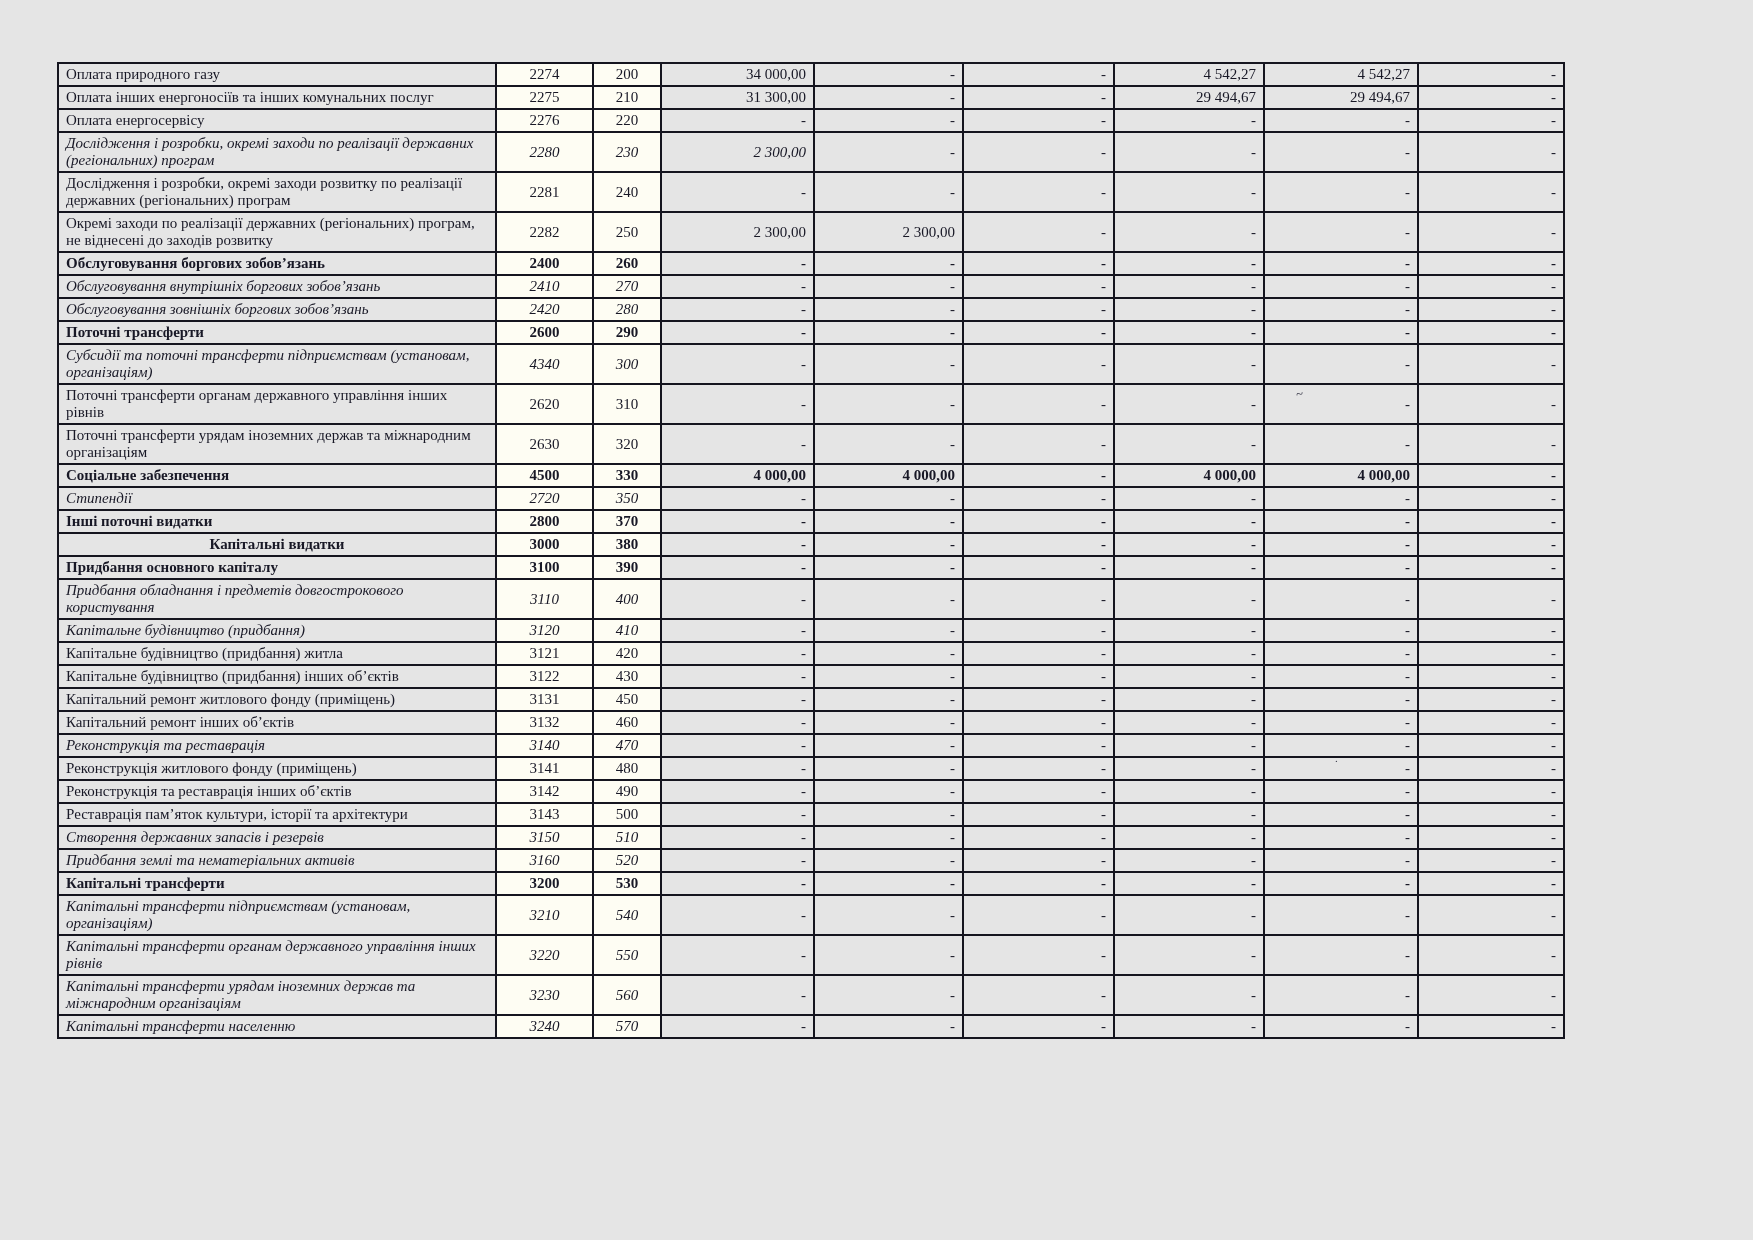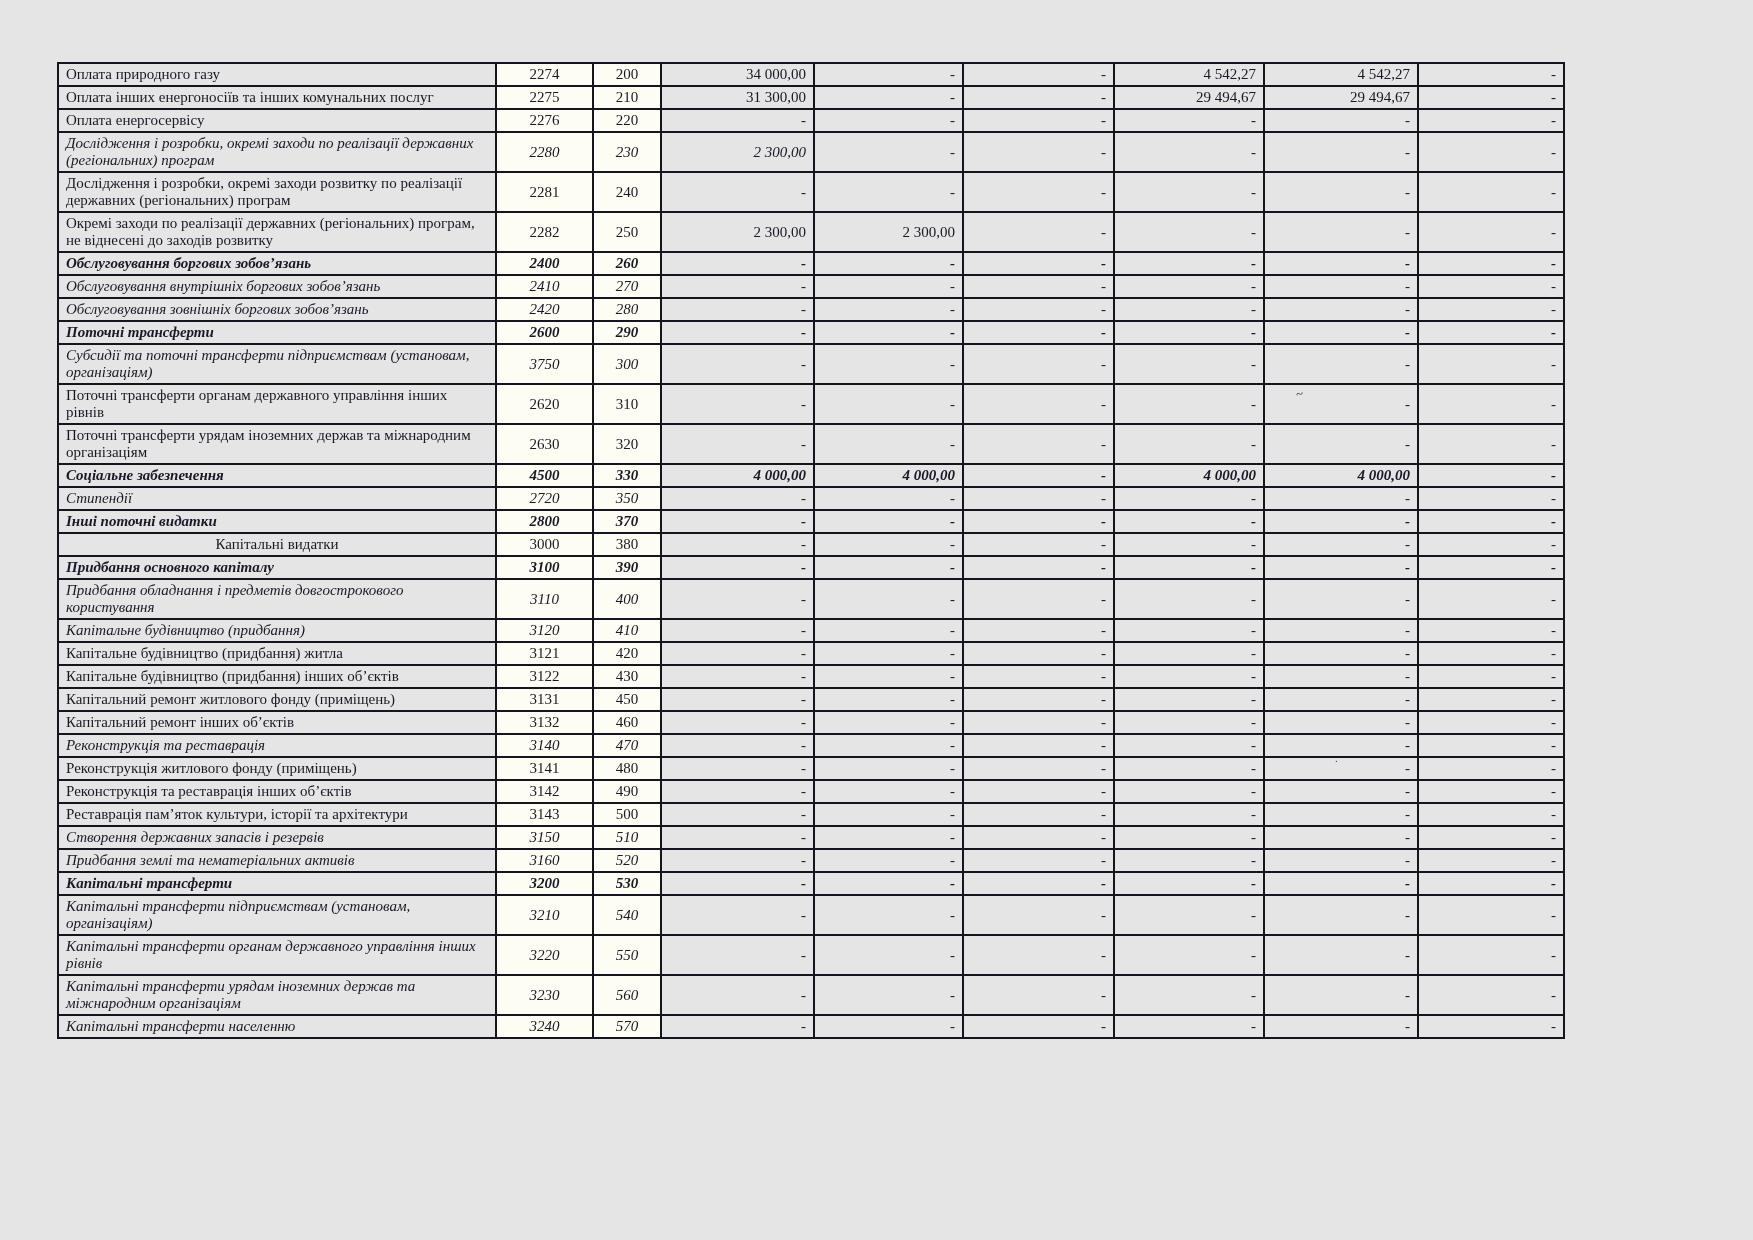--- a/index.html
+++ b/index.html
@@ -44,22 +44,22 @@
 
   td.c-label { text-align: left; }
   td.c-code, td.c-line {
     text-align: center;
     background: #fefdf3;
   }
   td.c-val { text-align: right; }
 
   tr.regular td { font-style: normal; font-weight: normal; }
   tr.italic td { font-style: italic; font-weight: normal; }
-  tr.bold-italic td { font-style: italic; font-weight: bold; margin-left: 7px; }
-  tr.bold-center td { font-style: normal; font-weight: normal; }
+  tr.bold-italic td { font-weight: bold; margin-left: 7px; }
+  tr.bold-center td { font-style: normal; font-weight: bold; }
   tr.bold-center td.c-label { text-align: center; }
 
   .artifact {
     position: absolute;
     color: #3a3a4a;
     font-size: 11px;
     pointer-events: none;
   }
   .artifact.squiggle { transform: rotate(-12deg); font-size: 13px; }
 </style>
@@ -186,21 +186,21 @@
           <td class="c-line">290</td>
           <td class="c-val">-</td>
           <td class="c-val">-</td>
           <td class="c-val">-</td>
           <td class="c-val">-</td>
           <td class="c-val">-</td>
           <td class="c-val">-</td>
         </tr>
         <tr class="italic">
           <td class="c-label">Субсидії та поточні трансферти підприємствам (установам, організаціям)</td>
-          <td class="c-code">3750</td>
+          <td class="c-code">4340</td>
           <td class="c-line">300</td>
           <td class="c-val">-</td>
           <td class="c-val">-</td>
           <td class="c-val">-</td>
           <td class="c-val">-</td>
           <td class="c-val">-</td>
           <td class="c-val">-</td>
         </tr>
         <tr class="regular">
           <td class="c-label">Поточні трансферти органам державного управління інших рівнів</td>

